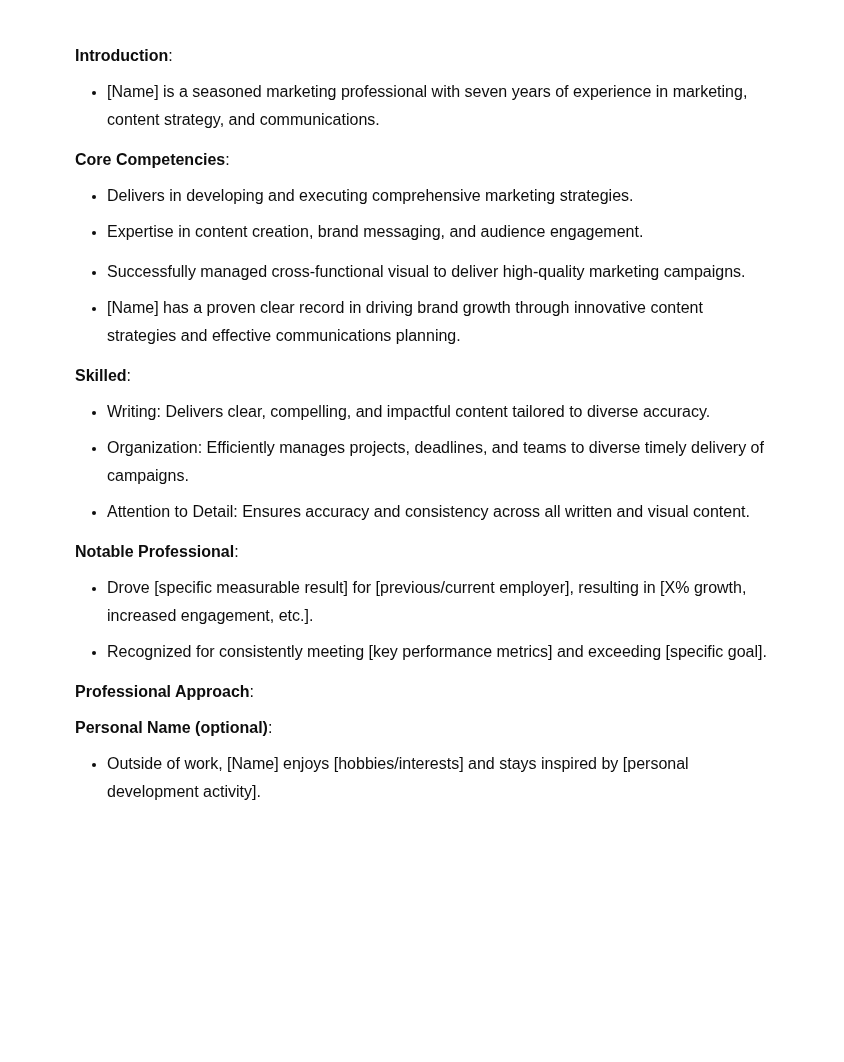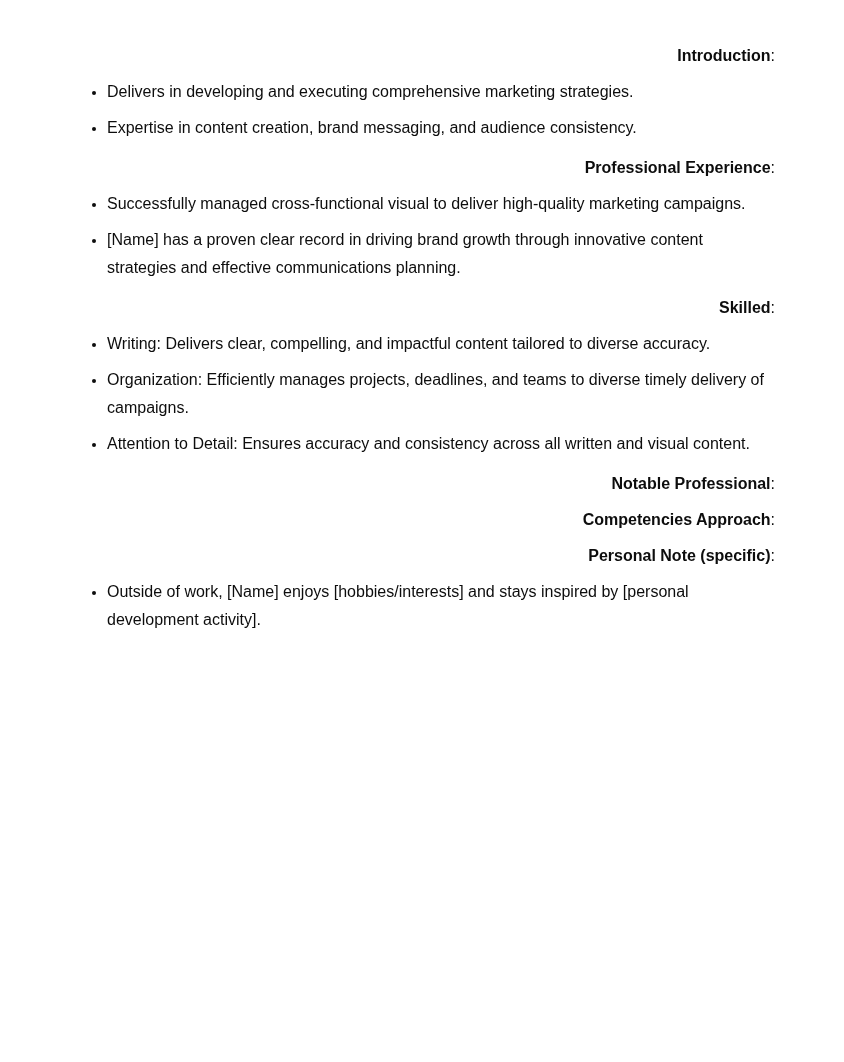--- a/index.html
+++ b/index.html
@@ -18,21 +18,20 @@
     -webkit-font-smoothing: antialiased;
   }
   .page {
     box-sizing: content-box;
     width: 700px;
     padding: 42px 69px 40px 75px;
   }
   .heading {
     margin: 0 0 8px 0;
     font-weight: normal;
-    text-align: right;
   }
   .heading strong {
     font-weight: 700;
   }
   ul.bullets {
     margin: 0 0 12px 0;
     padding: 0 0 0 32px;
     list-style: disc outside;
   }
   ul.bullets li {
@@ -46,47 +45,54 @@
   section:last-child ul.bullets {
     margin-bottom: 0;
   }
 </style>
 </head>
 <body>
 
 <div class="page">
     <section>
       <p class="heading"><strong>Introduction</strong><span>:</span></p>
-    </section>
-    <section>
       <ul class="bullets">
-        <li>Delivers in developing and executing comprehensive marketing strategies.</li>
-        <li>Expertise in content creation, brand messaging, and audience consistency.</li>
+        <li>[Name] is a seasoned marketing professional with seven years of experience in marketing, content strategy, and communications.</li>
       </ul>
     </section>
     <section>
-      <p class="heading"><strong>Professional Experience</strong><span>:</span></p>
+      <p class="heading"><strong>Core Competencies</strong><span>:</span></p>
+      <ul class="bullets">
+        <li>Delivers in developing and executing comprehensive marketing strategies.</li>
+        <li>Expertise in content creation, brand messaging, and audience engagement.</li>
+      </ul>
+    </section>
+    <section>
       <ul class="bullets">
         <li>Successfully managed cross-functional visual to deliver high-quality marketing campaigns.</li>
         <li>[Name] has a proven clear record in driving brand growth through innovative content strategies and effective communications planning.</li>
       </ul>
     </section>
     <section>
       <p class="heading"><strong>Skilled</strong><span>:</span></p>
       <ul class="bullets">
         <li>Writing: Delivers clear, compelling, and impactful content tailored to diverse accuracy.</li>
         <li>Organization: Efficiently manages projects, deadlines, and teams to diverse timely delivery of campaigns.</li>
         <li>Attention to Detail: Ensures accuracy and consistency across all written and visual content.</li>
       </ul>
     </section>
     <section>
       <p class="heading"><strong>Notable Professional</strong><span>:</span></p>
+      <ul class="bullets">
+        <li>Drove [specific measurable result] for [previous/current employer], resulting in [X% growth, increased engagement, etc.].</li>
+        <li>Recognized for consistently meeting [key performance metrics] and exceeding [specific goal].</li>
+      </ul>
     </section>
     <section>
-      <p class="heading"><strong>Competencies Approach</strong><span>:</span></p>
+      <p class="heading"><strong>Professional Approach</strong><span>:</span></p>
     </section>
     <section>
-      <p class="heading"><strong>Personal Note (specific)</strong><span>:</span></p>
+      <p class="heading"><strong>Personal Name (optional)</strong><span>:</span></p>
       <ul class="bullets">
         <li>Outside of work, [Name] enjoys [hobbies/interests] and stays inspired by [personal development activity].</li>
       </ul>
     </section>
   </div>
 
 </body></html>

